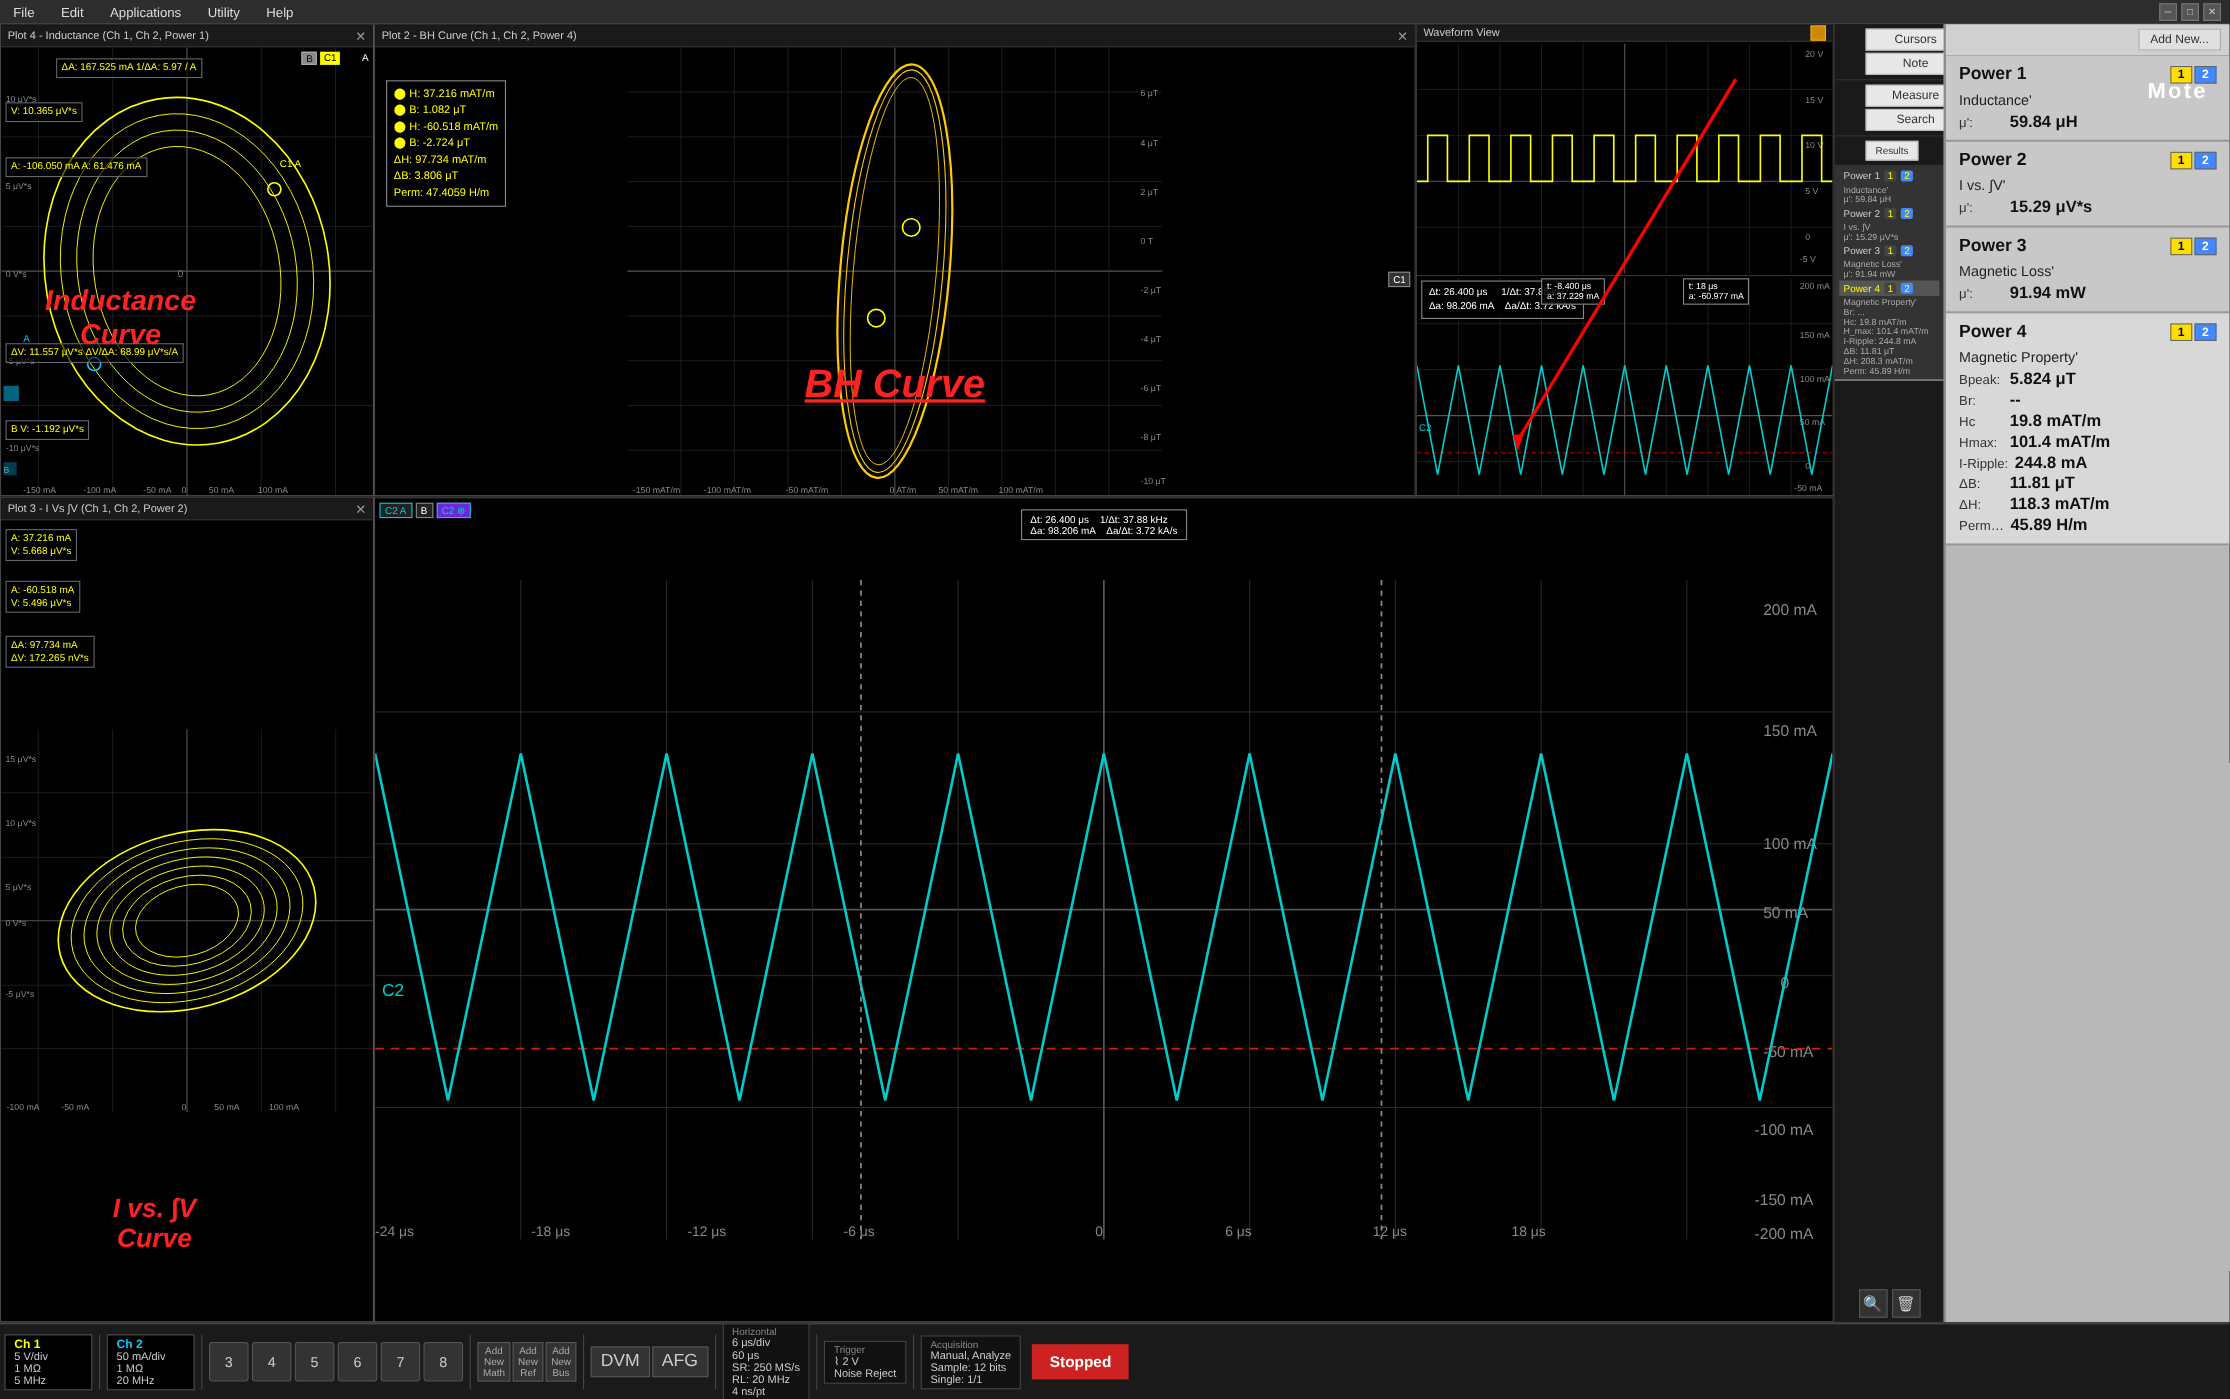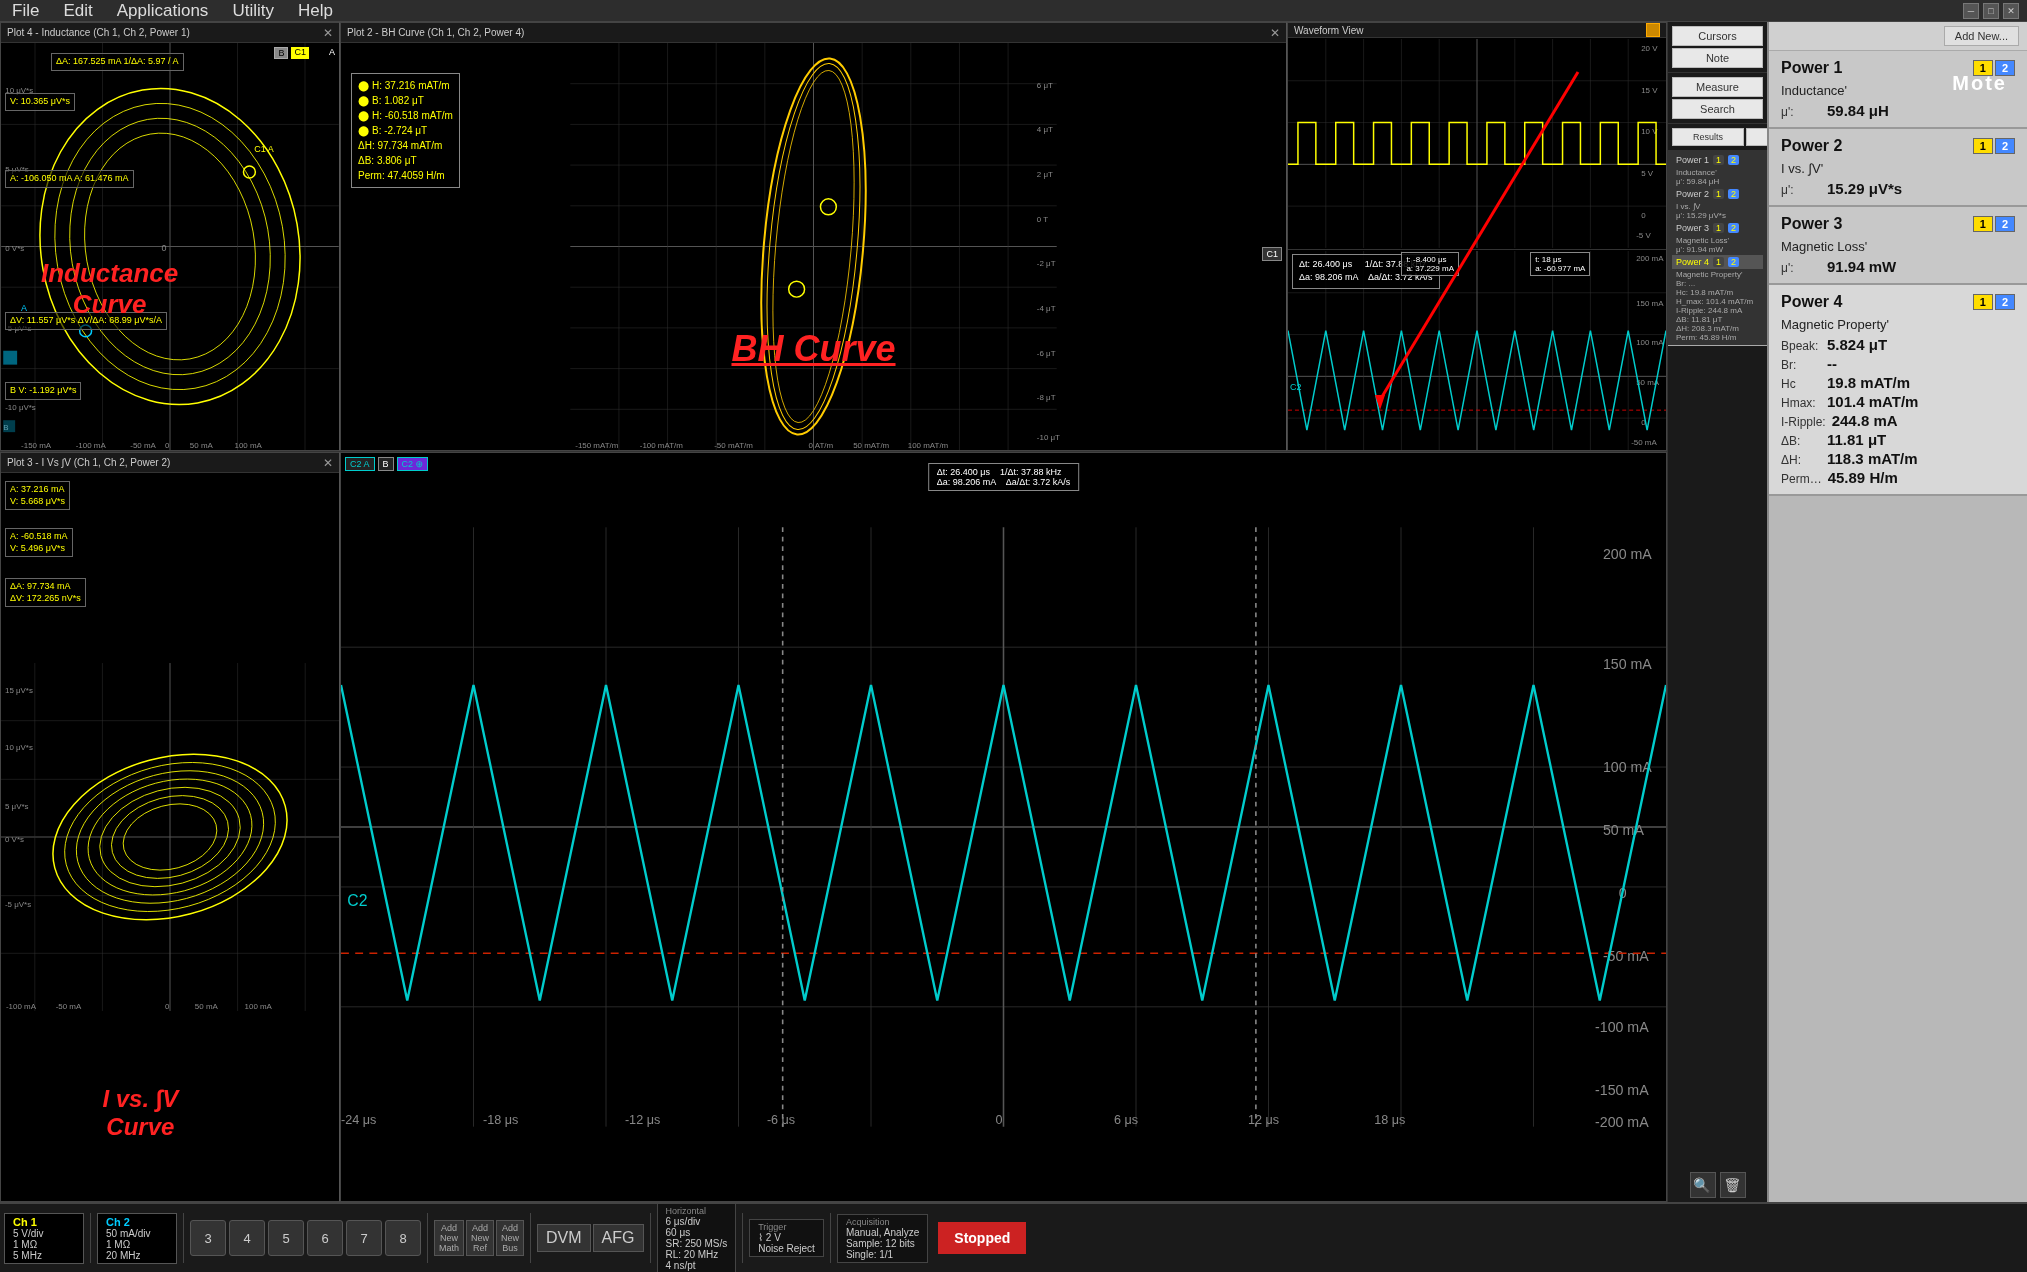--- a/index.html
+++ b/index.html
@@ -21,21 +21,21 @@
       height: 22px;
       display: flex;
       align-items: center;
       padding: 0 8px;
       gap: 16px;
       border-bottom: 1px solid #444;
       flex-shrink: 0;
     }
     .menu-item {
       color: #ddd;
-      font-size: 17px;
+      font-size: 12px;
       cursor: pointer;
       padding: 2px 4px;
     }
 
     
     .window-controls {
       margin-left: auto;
       display: flex;
       gap: 4px;
     }
@@ -178,24 +178,25 @@
       background: #e0e0e0;
       border: 1px solid #aaa;
       padding: 3px 10px;
       font-size: 11px;
       cursor: pointer;
       color: #333;
     }
     .sidebar-tool-btn {
       background: #e8e8e8;
       border: 1px solid #bbb;
-      padding: 3px 20px;
+      padding: 3px 8px;
       font-size: 11px;
       cursor: pointer;
       color: #333;
+      margin-left: 24px;
     }
 
     
     .sidebar-list {
       background: #c8c8c8;
       padding: 2px 4px;
       flex-shrink: 0;
       border-bottom: 1px solid #aaa;
     }
     .sidebar-list-item {
@@ -478,21 +479,21 @@
           </svg>
 
           
           <div class="meas-label" style="top:10px; left:50px; font-size:9px;">
             <span>ΔA: 167.525 mA
 1/ΔA: 5.97 / A</span>
           </div>
           <div class="meas-label" style="top:50px; left:4px; font-size:9px;">
             <span>V: 10.365 μV*s</span>
           </div>
-          <div class="meas-label" style="top:127px; left:4px; font-size:9px;">
+          <div class="meas-label" style="top:100px; left:4px; font-size:9px;">
             <span>A: -106.050 mA    A: 61.476 mA</span>
           </div>
           <div class="meas-label" style="bottom:120px; left:4px; font-size:9px;">
             <span>ΔV: 11.557 μV*s
 ΔV/ΔA: 68.99 μV*s/A</span>
           </div>
           <div class="meas-label" style="bottom:50px; left:4px; font-size:9px;">
             <span>B
 V: -1.192 μV*s</span>
           </div>

